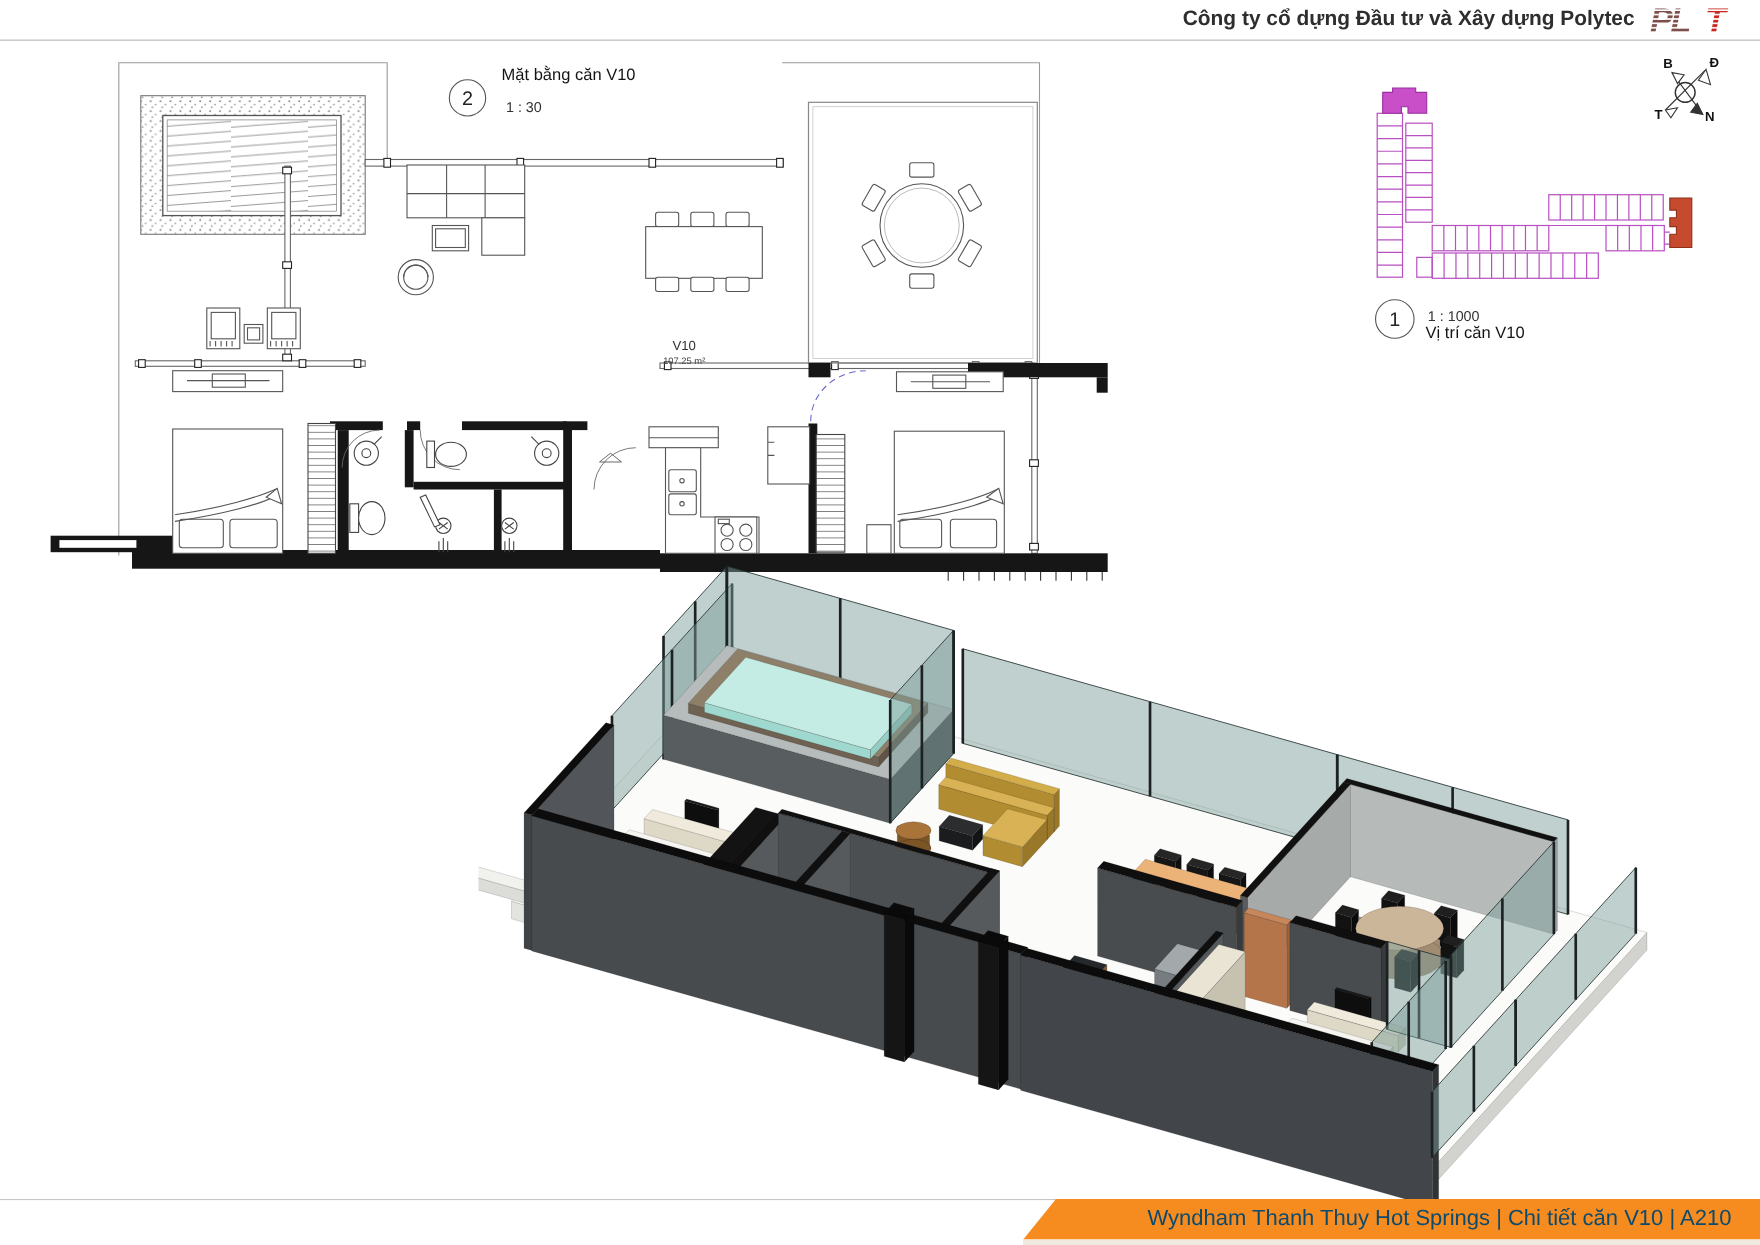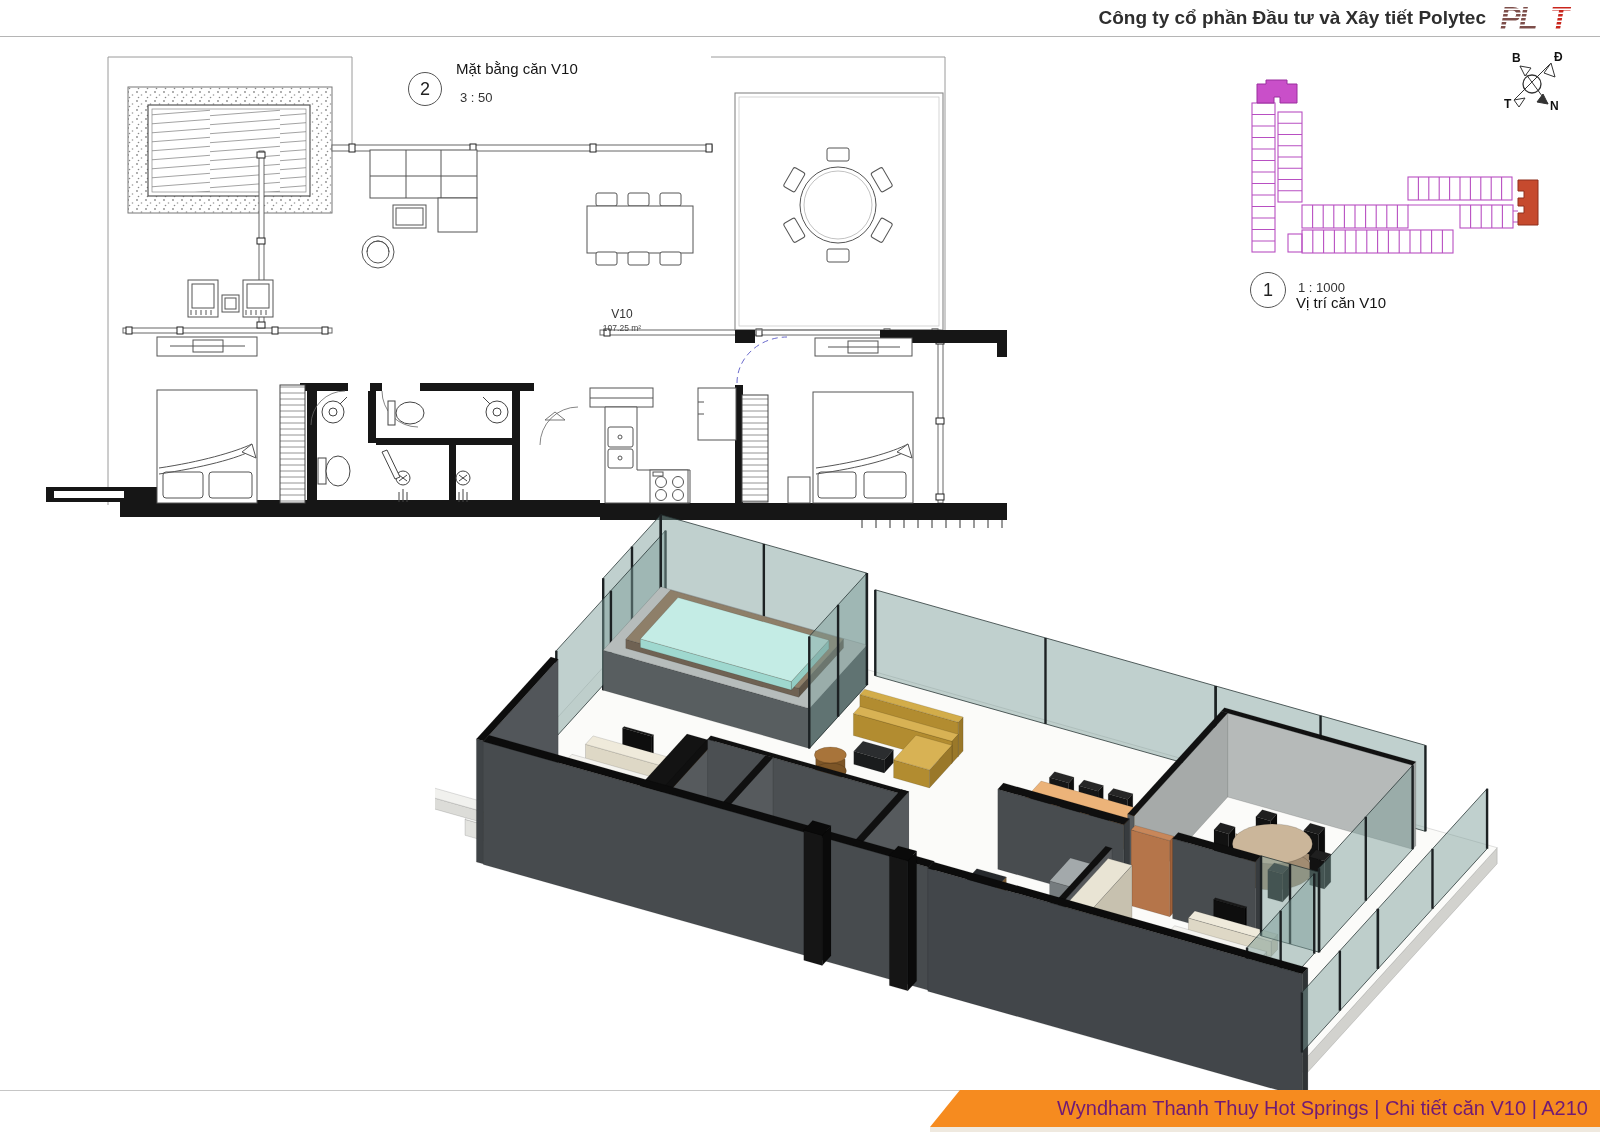--- a/index.html
+++ b/index.html
@@ -14,30 +14,30 @@
   .vtitle-circle{position:absolute;border:1px solid #555;border-radius:50%;display:flex;
        align-items:center;justify-content:center;font-size:18px;color:#222;background:#fff;}
   .vt-main{position:absolute;font-size:15px;color:#141414;white-space:nowrap;}
   .vt-scale{position:absolute;font-size:13px;color:#333;white-space:nowrap;}
   svg{position:absolute;}
   
   .foot-rule{position:absolute;left:0;top:1090px;width:1600px;height:1px;background:#c6c6c6;}
   .banner{position:absolute;left:930px;top:1090px;width:670px;height:37px;background:#f68b1f;
           clip-path:polygon(30px 0,670px 0,670px 37px,0 37px);
           display:flex;align-items:center;justify-content:flex-end;}
-  .banner .btext{font-size:20px;color:#701a75;padding-right:12px;white-space:nowrap;}
+  .banner .btext{font-size:20px;color:#0c4a6e;padding-right:26px;white-space:nowrap;}
   .foot-strip{position:absolute;left:930px;top:1127px;width:670px;height:5px;background:#efe9df;}
 </style>
 </head>
 <body>
 
 <div class="sheet">
 
   <div class="hdr">
-    <span class="company">Công ty cổ phần Đầu tư và Xây tiết Polytec</span>
+    <span class="company">Công ty cổ dựng Đầu tư và Xây dựng Polytec</span>
     <svg class="logo" width="88" height="32" viewBox="0 0 88 32" style="position:static;">
       <defs>
         <pattern id="lgD" width="4" height="4" patternUnits="userSpaceOnUse">
           <rect width="4" height="2.7" fill="#7d4e4a"></rect>
             <rect y="2.7" width="4" height="1.3" fill="#ffffff"></rect>
         </pattern>
         <pattern id="lgR" width="4" height="4" patternUnits="userSpaceOnUse">
           <rect width="4" height="2.7" fill="#c9251c"></rect>
             <rect y="2.7" width="4" height="1.3" fill="#ffffff"></rect>
         </pattern>
@@ -258,21 +258,21 @@
     </g>
 
     <text x="622" y="318" font-size="12" fill="#333" text-anchor="middle">V10</text>
     <text x="622" y="331" font-size="8.5" fill="#444" text-anchor="middle">107.25 m²</text>
   </svg>
 
   <div class="vtitle-circle" style="left:408px;top:72px;width:32px;height:32px;">
     <span>2</span>
   </div>
   <div class="vt-main" style="left:456px;top:60px;">Mặt bằng căn V10</div>
-  <div class="vt-scale" style="left:460px;top:90px;">3 : 50</div>
+  <div class="vt-scale" style="left:460px;top:90px;">1 : 30</div>
 
   <svg style="left:1210px;top:70px;" width="340" height="195" viewBox="1210 70 340 195">
     <g stroke="#b84fc2" stroke-width="1.1" fill="none">
 
       <rect x="1252" y="103" width="23" height="149"></rect>
       <path d="M1252,114.5 h23 M1252,126 h23 M1252,137.5 h23 M1252,149 h23 M1252,160.5 h23 M1252,172 h23 M1252,183.5 h23 M1252,195 h23 M1252,206.5 h23 M1252,218 h23 M1252,229.5 h23 M1252,241 h23"></path>
       <rect x="1278" y="112" width="24" height="90"></rect>
       <path d="M1278,123.2 h24 M1278,134.5 h24 M1278,145.8 h24 M1278,157 h24 M1278,168.2 h24 M1278,179.5 h24 M1278,190.8 h24"></path>
       <rect x="1288" y="234" width="14" height="18"></rect>
 

